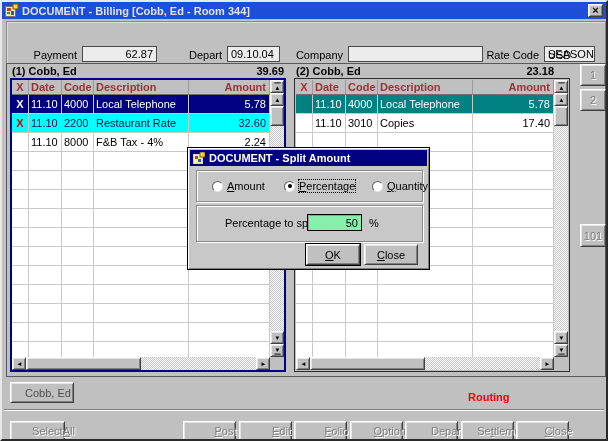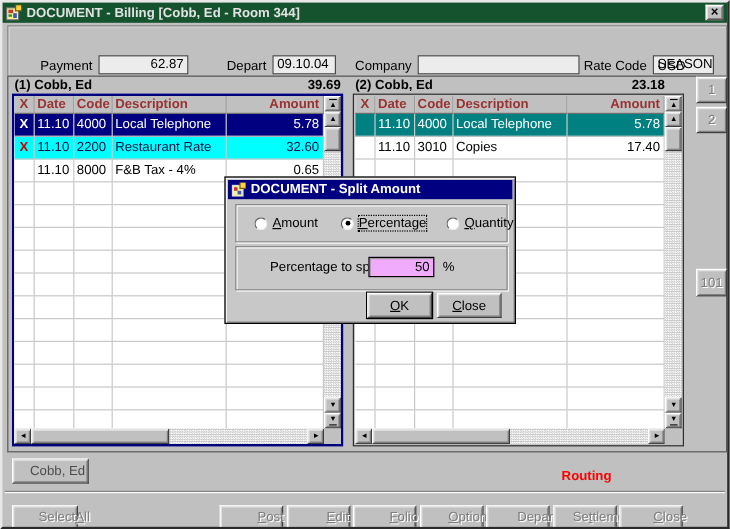--- a/index.html
+++ b/index.html
@@ -5,21 +5,21 @@
   html,body{margin:0;padding:0;background:#808080;}
   *{box-sizing:border-box;}
   #window{
     position:relative;width:608px;height:441px;margin:0 auto;
     background:#c0c0c0;
     border:2px solid;border-color:#e8e8e8 #2a2a2a #2a2a2a #e8e8e8;
     font-family:"Liberation Sans",sans-serif;font-size:11px;color:#000;
     overflow:hidden;
   }
   
-  .titlebar{position:absolute;left:0;top:0;right:0;height:17px;background:#14532d;
+  .titlebar{position:absolute;left:0;top:0;right:0;height:17px;background:#1d4ed8;
     display:flex;align-items:center;padding:0 3px;gap:3px;}
   .titlebar .t-text{color:#e2e2e2;font-weight:bold;font-size:11px;flex:1;white-space:nowrap;overflow:hidden;}
   .win-close{width:15px;height:13px;display:flex;align-items:center;justify-content:center;
     font-size:10px;font-weight:bold;line-height:1;color:#000;}
   
   .btn3d{background:#c0c0c0;border:1px solid;border-color:#fff #404040 #404040 #fff;
     box-shadow:inset 1px 1px 0 #e4e4e4, inset -1px -1px 0 #808080;
     display:flex;align-items:center;justify-content:center;font-size:11px;}
   .dis{color:#7e7e7e;text-shadow:1px 1px 0 #fff;}
   
@@ -80,21 +80,21 @@
   .dlg-titlebar .t-text{color:#fff;font-weight:bold;font-size:11px;white-space:nowrap;}
   .groupbox{position:absolute;border:1px solid #8a8a8a;
     box-shadow:inset 1px 1px 0 #fff, 1px 1px 0 #fff;}
   .radio{position:absolute;display:flex;align-items:center;gap:4px;top:9px;}
   .radio-circle{width:11px;height:11px;border-radius:50%;background:#fff;flex:none;
     border:1px solid;border-color:#606060 #e8e8e8 #e8e8e8 #606060;
     display:flex;align-items:center;justify-content:center;}
   .radio-dot{width:4px;height:4px;border-radius:50%;background:#000;}
   .radio-label{font-size:11px;white-space:nowrap;}
   .focus-dotted{outline:1px dotted #000;}
-  .dlg-input{position:absolute;width:55px;height:17px;background:#f0abfc;color:#000;
+  .dlg-input{position:absolute;width:55px;height:17px;background:#86efac;color:#000;
     border:1px solid #000;box-shadow:inset 1px 1px 0 #9a9a9a;
     font-family:"Liberation Sans",sans-serif;font-size:11px;text-align:right;padding:0 3px;}
   .dlg-btn{position:absolute;width:54px;height:21px;font-size:11px;color:#000;}
   .default-btn{box-shadow:0 0 0 1px #000, inset 1px 1px 0 #e4e4e4, inset -1px -1px 0 #808080;}
   
   .groove{position:absolute;left:2px;right:2px;top:407px;height:2px;
     border-top:1px solid #808080;border-bottom:1px solid #fff;}
   .guest-tab{position:absolute;left:8px;top:380px;width:64px;height:21px;color:#4d4d4d;padding-left:12px;}
   .routing{position:absolute;left:466px;top:389px;color:#ff0000;font-weight:bold;font-size:11px;}
   .footbtn{position:absolute;top:419px;height:20px;width:53px;padding-left:32px;}
@@ -171,21 +171,21 @@
           <div class="tcell c-date">11.10</div>
           <div class="tcell c-code">2200</div>
           <div class="tcell c-desc">Restaurant Rate</div>
           <div class="tcell c-amt">32.60</div>
         </div>
         <div class="trow row-plain">
           <div class="tcell c-mark"></div>
           <div class="tcell c-date">11.10</div>
           <div class="tcell c-code">8000</div>
           <div class="tcell c-desc">F&amp;B Tax - 4%</div>
-          <div class="tcell c-amt">0.65</div>
+          <div class="tcell c-amt">2.24</div>
         </div>
       <div class="trow row-plain">
             <div class="tcell c-mark"></div>
             <div class="tcell c-date"></div>
             <div class="tcell c-code"></div>
             <div class="tcell c-desc"></div>
             <div class="tcell c-amt"></div>
           </div>
           <div class="trow row-plain">
             <div class="tcell c-mark"></div>

